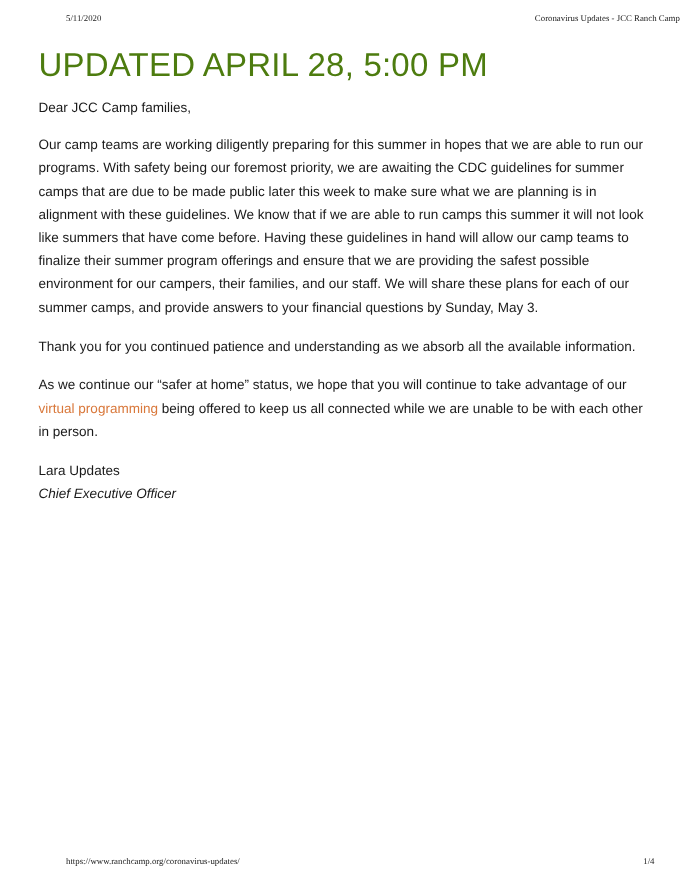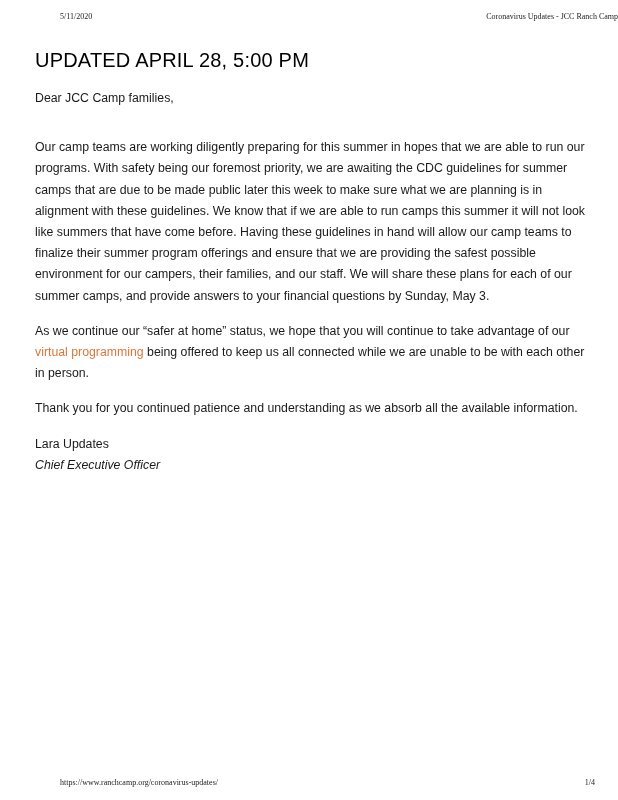--- a/index.html
+++ b/index.html
@@ -39,29 +39,29 @@
       width: 560px;
       font-family: "Liberation Sans", sans-serif;
       font-size: 12.3px;
       line-height: 21.2px;
       color: #1a1a1a;
     }
     h1.title {
       margin: 0 0 12px 0;
       font-family: "Liberation Sans", sans-serif;
       font-weight: normal;
-      font-size: 20px;
+      font-size: 30px;
       line-height: 32px;
-      color: #000000;
+      color: #4d7c0f;
       letter-spacing: 0.2px;
     }
     .content p {
       margin: 0 0 14px 0;
     }
-    .content p.greeting { margin-bottom: 28px; }
+    .content p.greeting { margin-bottom: 12px; }
     .link {
       color: #d9783b;
       text-decoration: none;
     }
     .signature p { margin: 0; }
     .signature .role { font-style: italic; }
   </style>
 </head>
 <body>
 
@@ -71,23 +71,23 @@
 </div>
 
 <div class="content">
   <h1 class="title">UPDATED APRIL 28, 5:00 PM</h1>
 
   <p class="greeting">Dear JCC Camp families,</p>
 
 
   <p>Our camp teams are working diligently preparing for this summer in hopes that we are able to run our programs. With safety being our foremost priority, we are awaiting the CDC guidelines for summer camps that are due to be made public later this week to make sure what we are planning is in alignment with these guidelines. We know that if we are able to run camps this summer it will not look like summers that have come before. Having these guidelines in hand will allow our camp teams to finalize their summer program offerings and ensure that we are providing the safest possible environment for our campers, their families, and our staff. We will share these plans for each of our summer camps, and provide answers to your financial questions by Sunday, May 3.</p>
 
+  <p>Thank you for you continued patience and understanding as we absorb all the available information.</p>
+
   <p><span>As we continue our “safer at home” status, we hope that you will continue to take advantage of our </span><a class="link" href="#">virtual programming</a><span> being offered to keep us all connected while we are unable to be with each other in person.</span></p>
-
-  <p>Thank you for you continued patience and understanding as we absorb all the available information.</p>
 
   <div class="signature">
     <p>Lara Updates</p>
     <p class="role">Chief Executive Officer</p>
   </div>
 </div>
 
 <div class="print-footer">
   <span class="left">https://www.ranchcamp.org/coronavirus-updates/</span>
   <span class="right">1/4</span>

